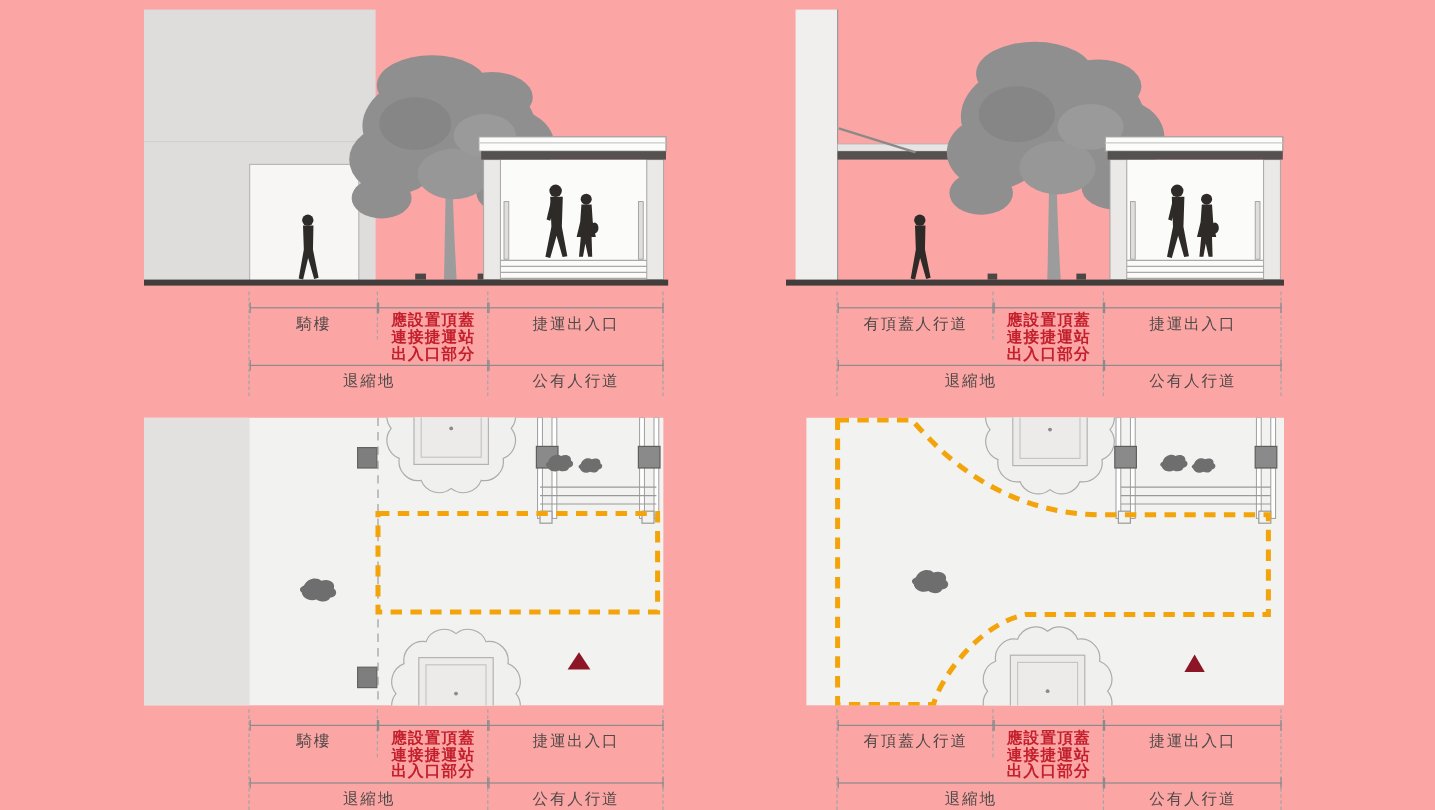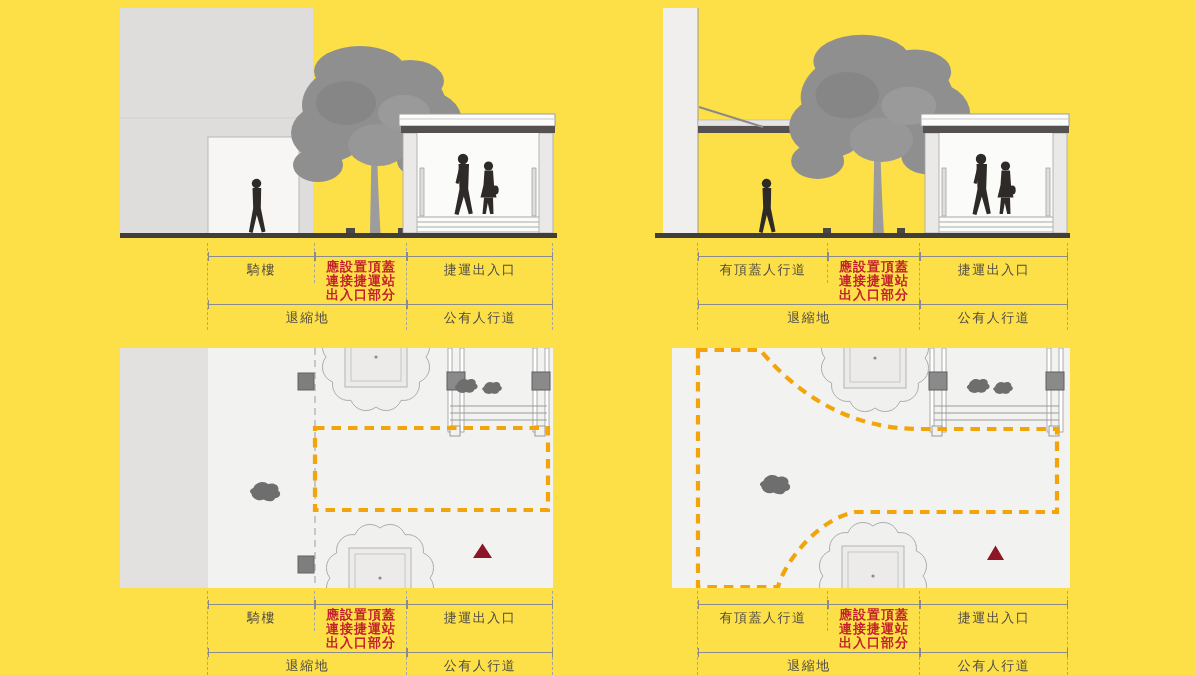--- a/index.html
+++ b/index.html
@@ -1,16 +1,16 @@
 <!DOCTYPE html>
 <html><head>
 <meta charset="utf-8">
 <style>
   html,body{margin:0;padding:0;background:#fff;}
-  .stage{position:relative;width:1196px;height:675px;background:#fde047;overflow:hidden;
+  .stage{position:relative;width:1196px;height:675px;background:#fca5a5;overflow:hidden;
          font-family:"Liberation Sans","DejaVu Sans",sans-serif;}
   .panel{position:absolute;display:block;}
   .vd{position:absolute;width:0;border-left:1px dashed #A5A5A5;}
   .seg{position:absolute;border-top:1px solid #8B8B8B;display:flex;justify-content:center;align-items:flex-start;}
   .seg:before,.seg:after{content:"";position:absolute;top:-5px;width:1px;height:9px;background:#8B8B8B;}
   .seg:before{left:0;}
   .seg:after{right:0;}
   .lbl{margin-top:4px;font-size:13px;letter-spacing:1.5px;color:#4E4A47;white-space:nowrap;}
   .lbl.red{color:#C2202C;font-weight:bold;line-height:14px;margin-top:3px;text-align:left;letter-spacing:1px;}
   .lbl.red i{display:block;font-style:normal;}

